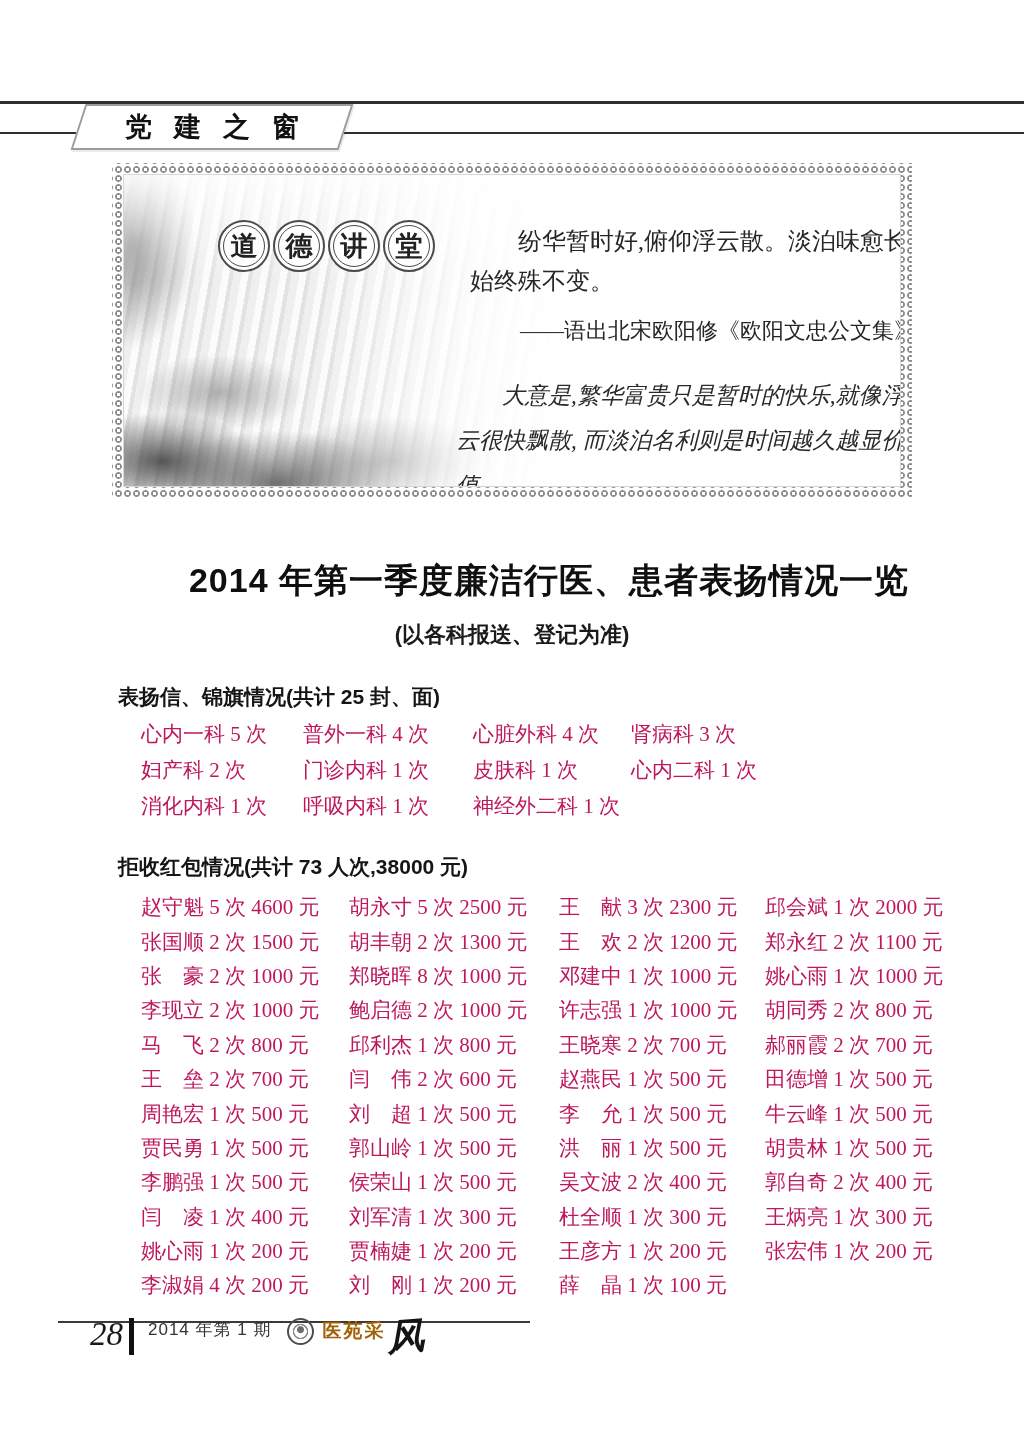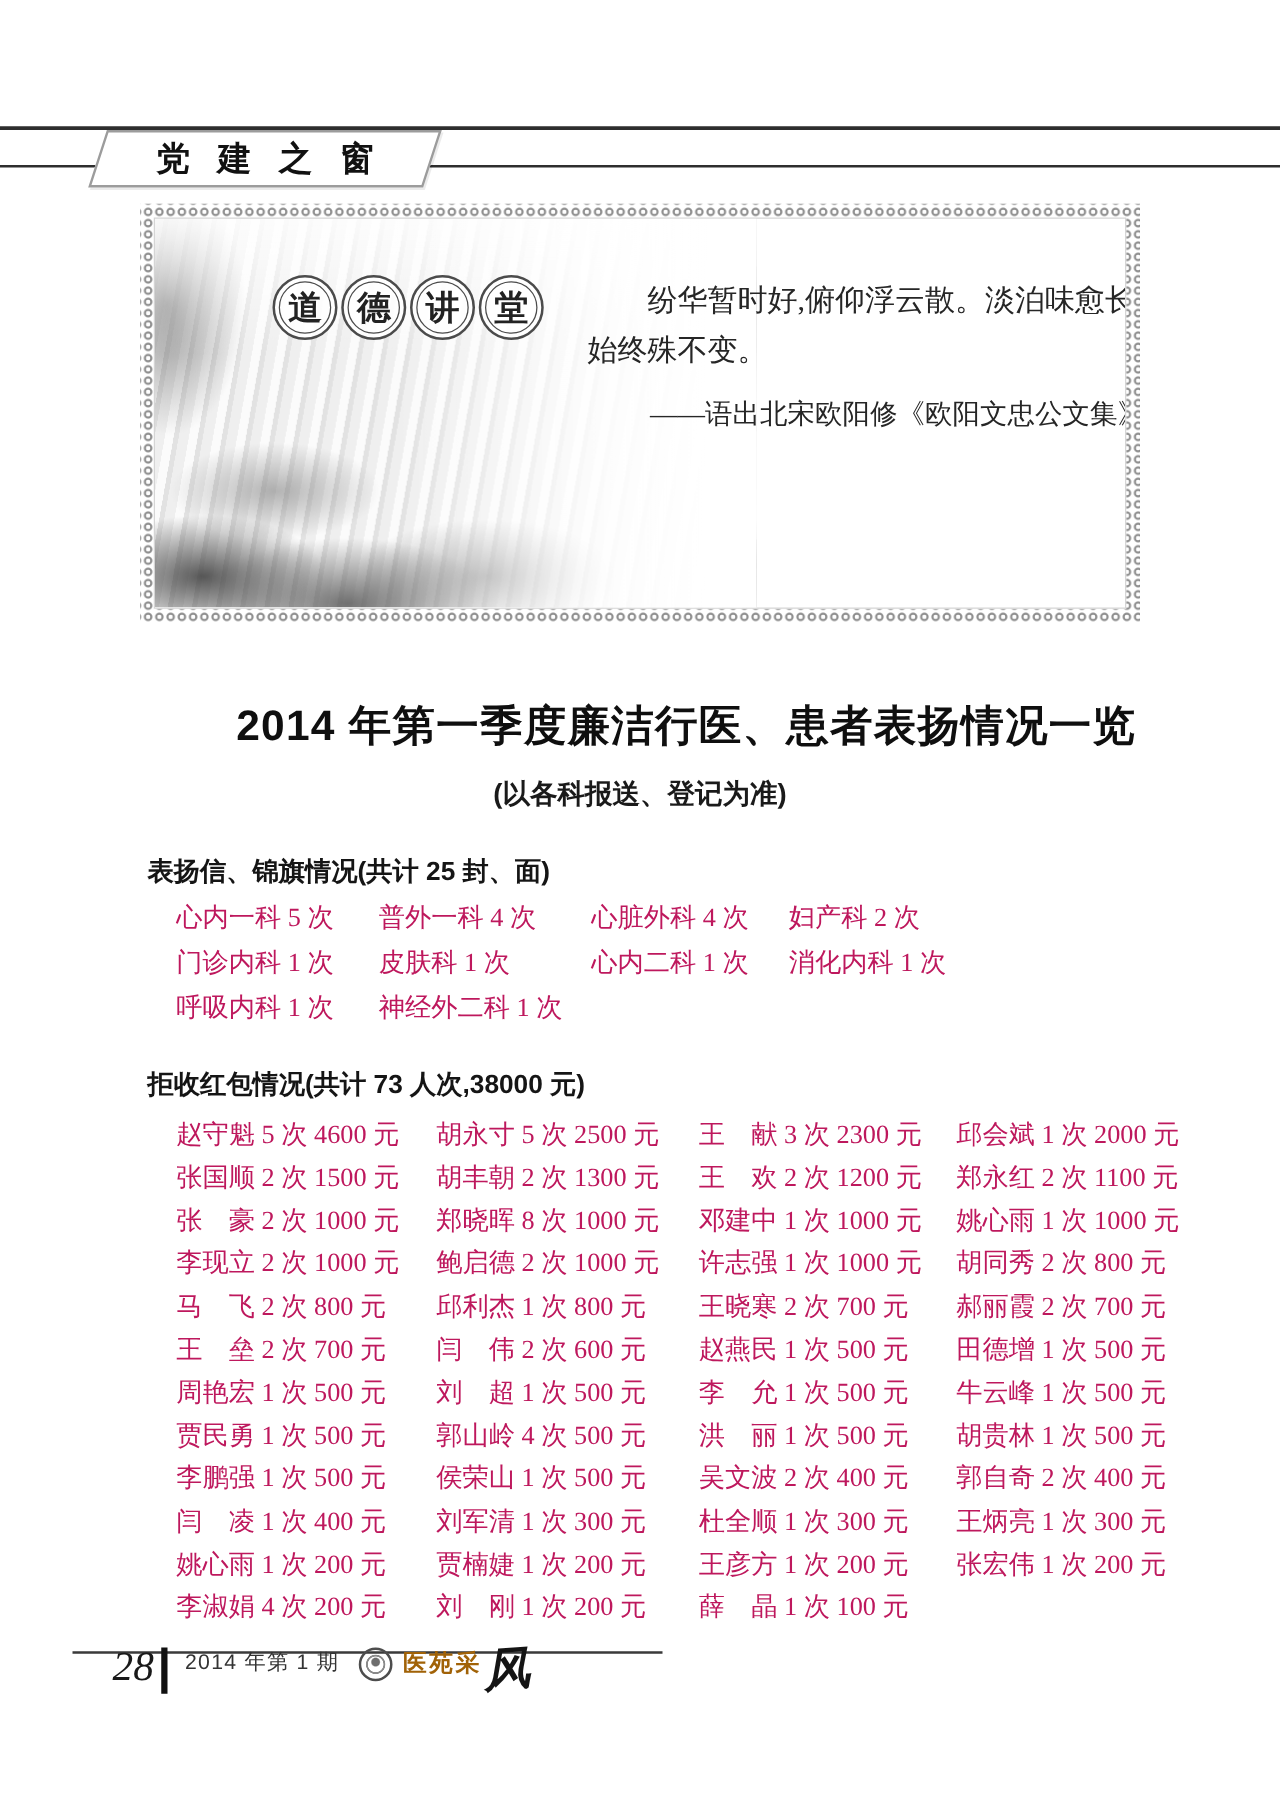--- a/index.html
+++ b/index.html
@@ -130,31 +130,35 @@
           <span class="seal-char">讲</span>
         </div>
         <div class="seal">
           <span class="seal-char">堂</span>
         </div>
       </div>
     <div class="quote-block">
       <div class="quote-text">纷华暂时好,俯仰浮云散。淡泊味愈长,始终殊不变。</div>
       <div class="quote-attr">——语出北宋欧阳修《欧阳文忠公文集》</div>
     </div>
+    <div class="meaning-block">
+      <div class="meaning-text">大意是,繁华富贵只是暂时的快乐,就像浮云很快飘散, 而淡泊名利则是时间越久越显价值。</div>
+    </div>
   </div>
 </div>
 
 <div class="article-title sans">2014 年第一季度廉洁行医、患者表扬情况一览</div>
 <div class="article-subtitle sans">(以各科报送、登记为准)</div>
 
 <div class="sec-heading praise-heading sans">表扬信、锦旗情况(共计 25 封、面)</div>
 <div class="grid praise-grid" id="praise-grid">
     <div class="cell">心内一科 5 次</div>
     <div class="cell">普外一科 4 次</div>
     <div class="cell">心脏外科 4 次</div>
+    <div class="cell">肾病科 3 次</div>
     <div class="cell">妇产科 2 次</div>
     <div class="cell">门诊内科 1 次</div>
     <div class="cell">皮肤科 1 次</div>
     <div class="cell">心内二科 1 次</div>
     <div class="cell">消化内科 1 次</div>
     <div class="cell">呼吸内科 1 次</div>
     <div class="cell">神经外二科 1 次</div>
   </div>
 
 <div class="sec-heading red-heading sans">拒收红包情况(共计 73 人次,38000 元)</div>
@@ -181,21 +185,21 @@
     <div class="cell">郝丽霞 2 次 700 元</div>
     <div class="cell">王　垒 2 次 700 元</div>
     <div class="cell">闫　伟 2 次 600 元</div>
     <div class="cell">赵燕民 1 次 500 元</div>
     <div class="cell">田德增 1 次 500 元</div>
     <div class="cell">周艳宏 1 次 500 元</div>
     <div class="cell">刘　超 1 次 500 元</div>
     <div class="cell">李　允 1 次 500 元</div>
     <div class="cell">牛云峰 1 次 500 元</div>
     <div class="cell">贾民勇 1 次 500 元</div>
-    <div class="cell">郭山岭 4 次 500 元</div>
+    <div class="cell">郭山岭 1 次 500 元</div>
     <div class="cell">洪　丽 1 次 500 元</div>
     <div class="cell">胡贵林 1 次 500 元</div>
     <div class="cell">李鹏强 1 次 500 元</div>
     <div class="cell">侯荣山 1 次 500 元</div>
     <div class="cell">吴文波 2 次 400 元</div>
     <div class="cell">郭自奇 2 次 400 元</div>
     <div class="cell">闫　凌 1 次 400 元</div>
     <div class="cell">刘军清 1 次 300 元</div>
     <div class="cell">杜全顺 1 次 300 元</div>
     <div class="cell">王炳亮 1 次 300 元</div>

